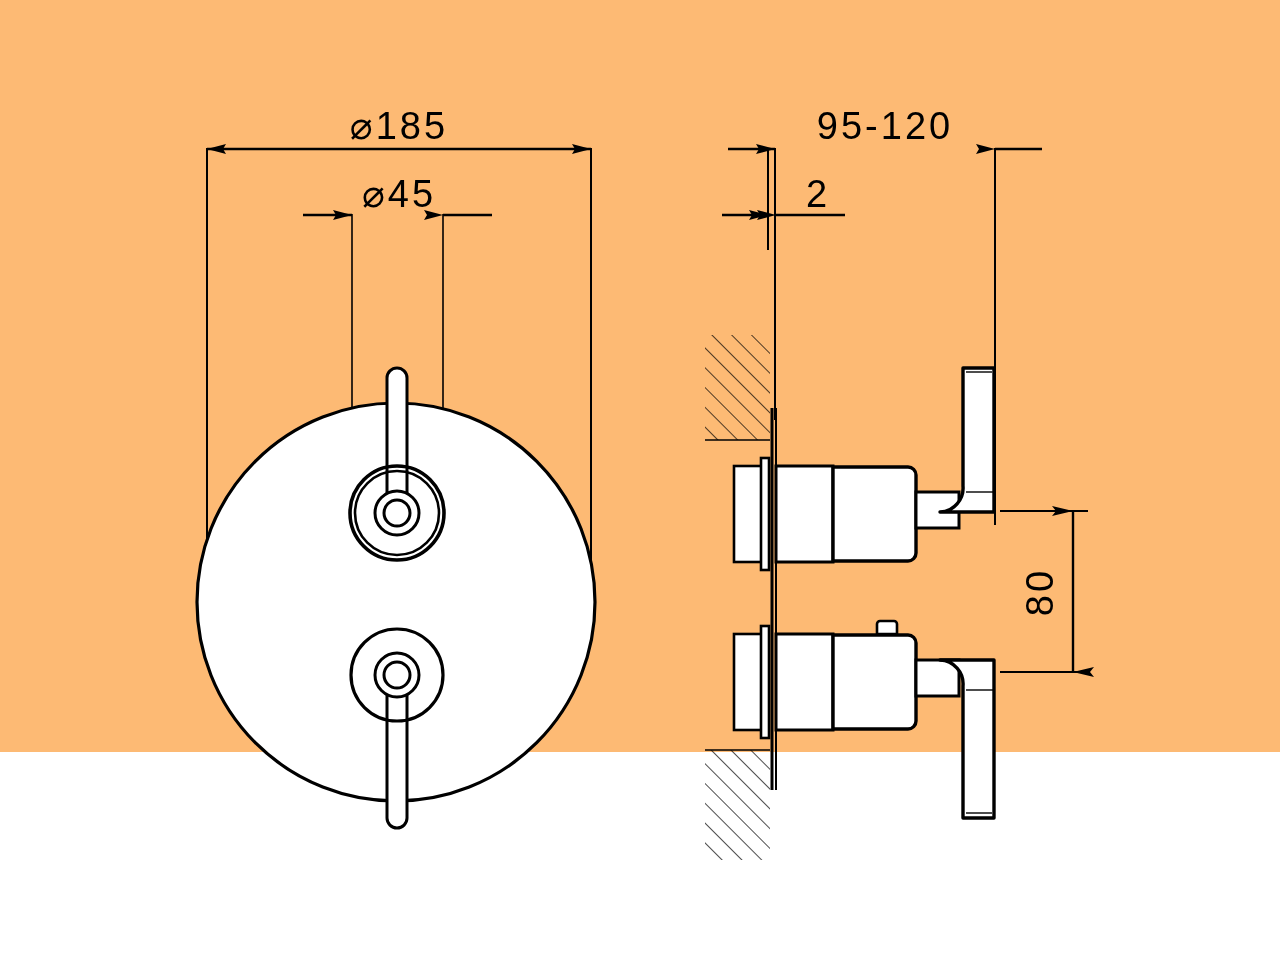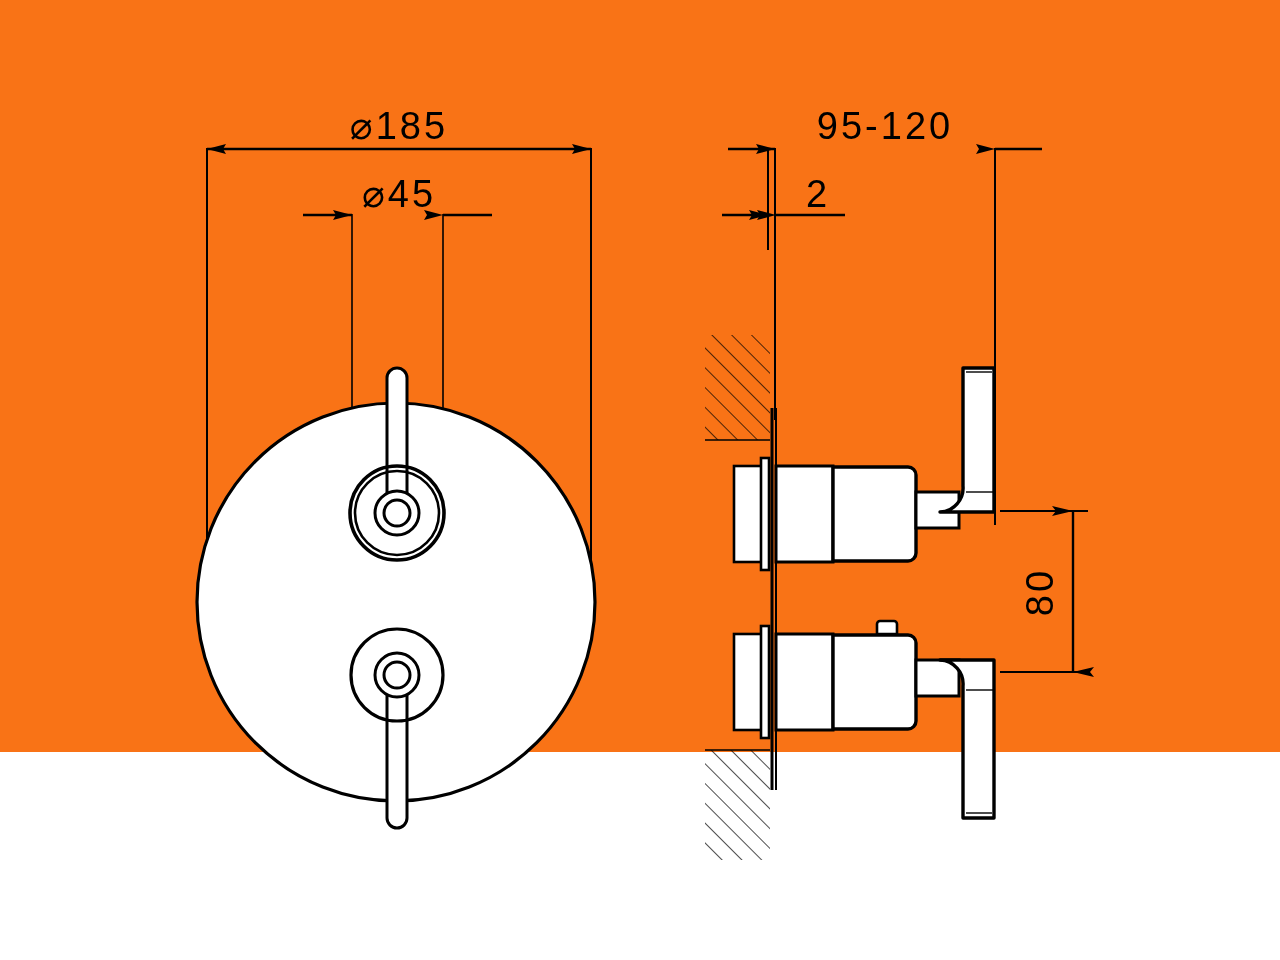--- a/index.html
+++ b/index.html
@@ -1,17 +1,17 @@
 <!DOCTYPE html>
 <html><head>
 <meta charset="utf-8">
 <style>
   html,body{margin:0;padding:0;background:#ffffff;}
   body{width:1280px;height:960px;overflow:hidden;font-family:"Liberation Sans",sans-serif;}
-  #sheet{position:relative;width:1280px;height:752px;background:#f97316;}
+  #sheet{position:relative;width:1280px;height:752px;background:#fdba74;}
   svg{display:block;}
   .dimtext{font-family:"Liberation Sans",sans-serif;font-size:38px;letter-spacing:3px;fill:#000;}
 </style>
 </head>
 <body>
 
 <div id="sheet">
 <svg width="1280" height="960" viewBox="0 0 1280 960" xmlns="http://www.w3.org/2000/svg">
 
   <defs>

